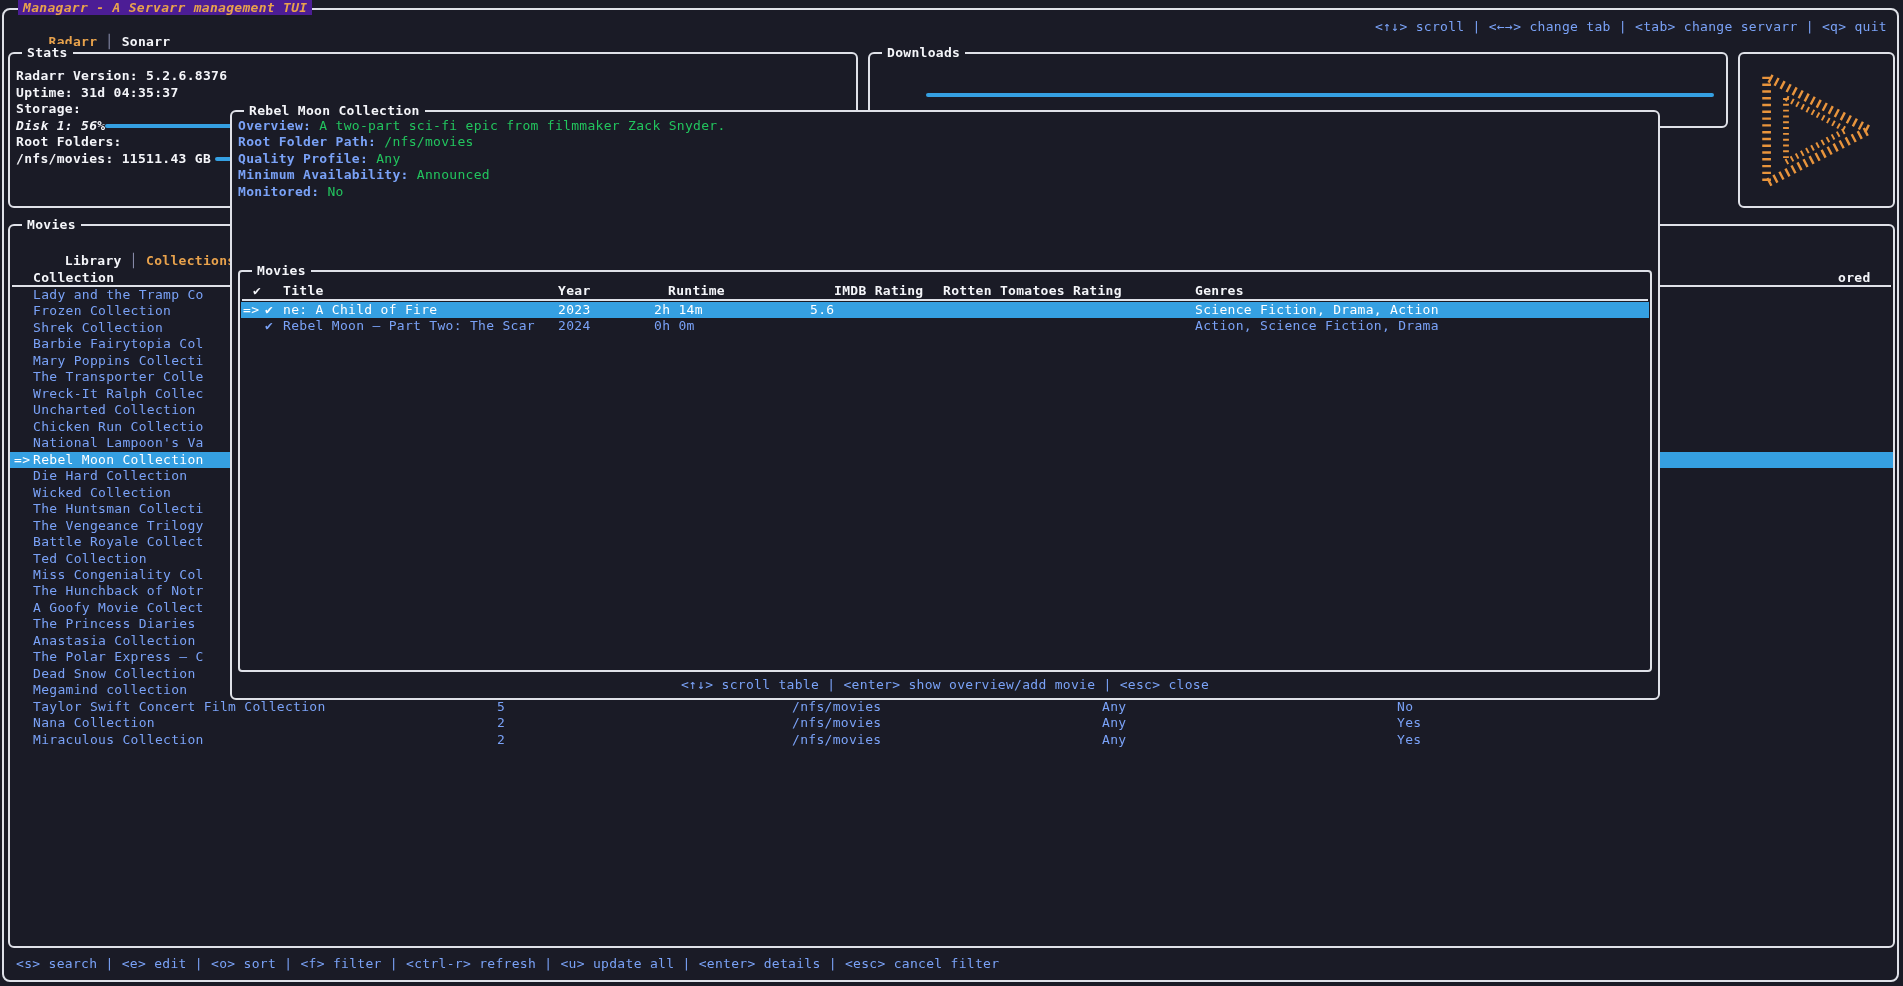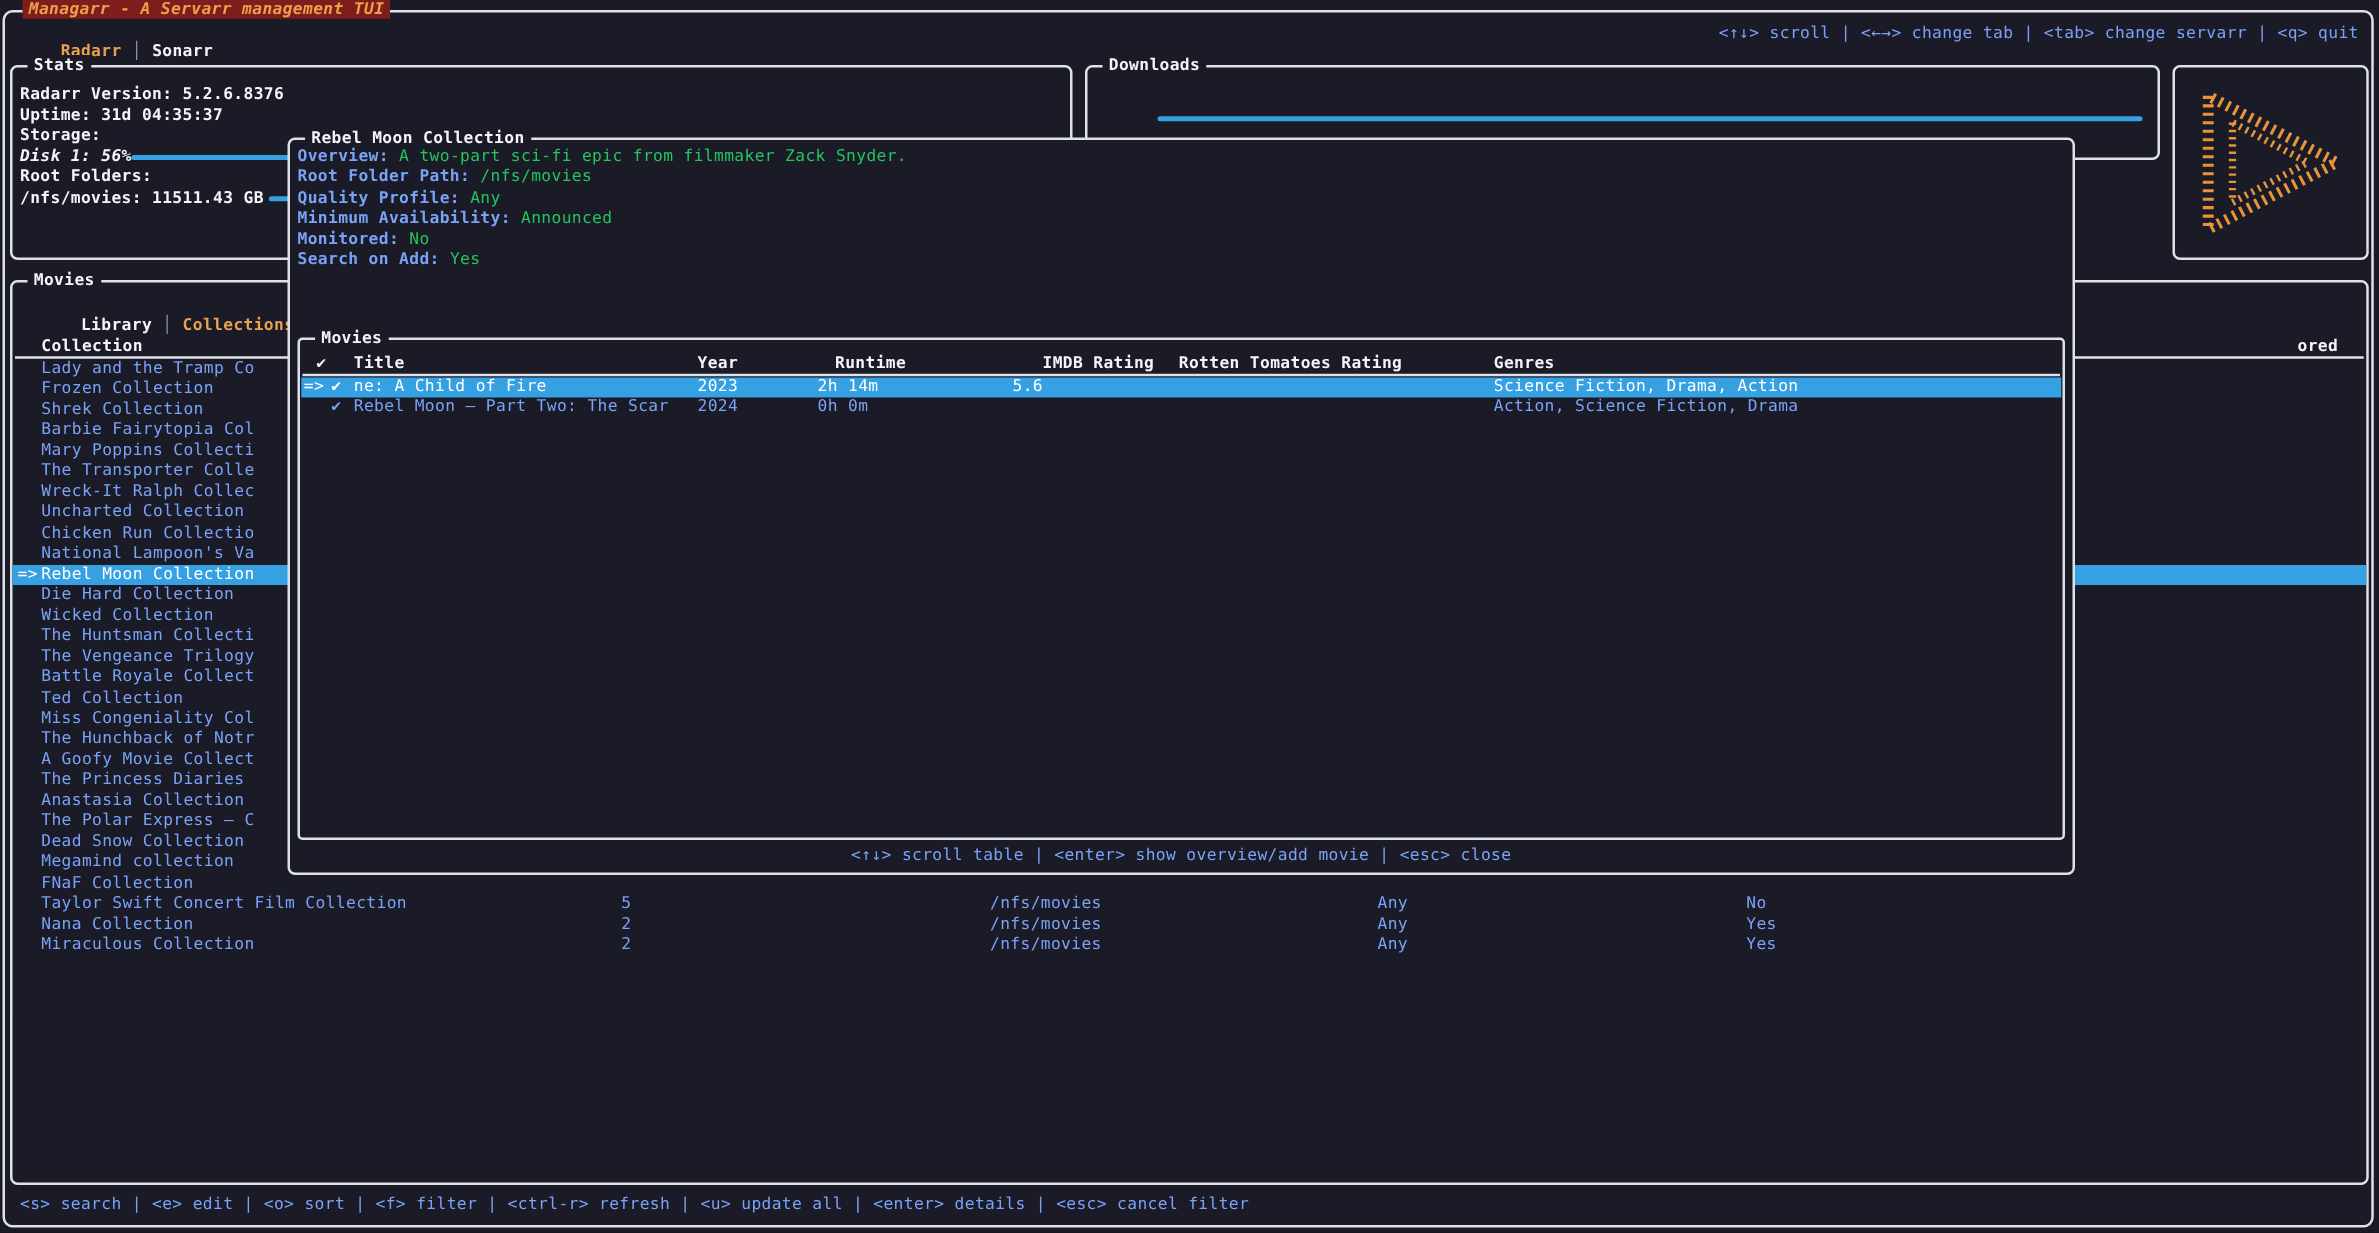--- a/index.html
+++ b/index.html
@@ -19,21 +19,21 @@
   .bluebold { color:#7aa2f7; font-weight:bold; }
   .orange { color:#e8a24c; font-weight:bold; }
   .sep { color:#8a8fae; }
   .line { white-space:pre; position:absolute; }
   .gauge { position:absolute; height:4px; background:#35a0e2; border-radius:2px; }
   .hrule { position:absolute; height:2px; background:#dfe1e8; }
 
   
   .outer { position:absolute; left:2px; top:8px; width:1897px; height:974px;
            border:2px solid #dfe1e8; border-radius:8px; }
-  .app-title { position:absolute; left:18px; top:0px; background:#7f1d1d; padding:0 5px;
+  .app-title { position:absolute; left:18px; top:0px; background:#4c1d95; padding:0 5px;
                color:#e8a24c; font-style:italic; font-weight:bold; white-space:pre; z-index:3; }
 
   
   .crows { position:absolute; left:0px; top:61px; width:1883px; }
   .crow { position:relative; height:16.48px; line-height:16.48px; color:#7aa2f7; white-space:pre; }
   .crow span { position:absolute; top:0; }
   .crow .cname { left:23px; }
   .crow .ccount { left:487px; }
   .crow .cpath { left:782px; }
   .crow .cquality { left:1092px; }
@@ -137,39 +137,37 @@
       <div class="crow"><span class="cname">Battle Royale Collect</span></div>
       <div class="crow"><span class="cname">Ted Collection</span></div>
       <div class="crow"><span class="cname">Miss Congeniality Col</span></div>
       <div class="crow"><span class="cname">The Hunchback of Notr</span></div>
       <div class="crow"><span class="cname">A Goofy Movie Collect</span></div>
       <div class="crow"><span class="cname">The Princess Diaries</span></div>
       <div class="crow"><span class="cname">Anastasia Collection</span></div>
       <div class="crow"><span class="cname">The Polar Express – C</span></div>
       <div class="crow"><span class="cname">Dead Snow Collection</span></div>
       <div class="crow"><span class="cname">Megamind collection</span></div>
-      <div class="crow"><span class="cname">FNaF Collection</span></div>
       <div class="crow"><span class="cname">Taylor Swift Concert Film Collection</span><span class="ccount">5</span><span class="cpath">/nfs/movies</span><span class="cquality">Any</span><span class="cmon">No</span></div>
       <div class="crow"><span class="cname">Nana Collection</span><span class="ccount">2</span><span class="cpath">/nfs/movies</span><span class="cquality">Any</span><span class="cmon">Yes</span></div>
       <div class="crow"><span class="cname">Miraculous Collection</span><span class="ccount">2</span><span class="cpath">/nfs/movies</span><span class="cquality">Any</span><span class="cmon">Yes</span></div>
     </div>
   </div>
 
   <div class="abs blue" style="left:16px; top:956px; white-space:pre;">&lt;s&gt; search | &lt;e&gt; edit | &lt;o&gt; sort | &lt;f&gt; filter | &lt;ctrl-r&gt; refresh | &lt;u&gt; update all | &lt;enter&gt; details | &lt;esc&gt; cancel filter</div>
 
   <div class="panel modal" style="left:230px; top:110px; width:1430px; height:590px;">
     <div class="ptitle">Rebel Moon Collection</div>
 
     <div class="abs" style="left:6px; top:6px;">
       <div style="height:16.45px; line-height:16.45px; white-space:pre;"><span class="bluebold">Overview:</span><span> </span><span class="val">A two-part sci-fi epic from filmmaker Zack Snyder.</span></div>
       <div style="height:16.45px; line-height:16.45px; white-space:pre;"><span class="bluebold">Root Folder Path:</span><span> </span><span class="val">/nfs/movies</span></div>
       <div style="height:16.45px; line-height:16.45px; white-space:pre;"><span class="bluebold">Quality Profile:</span><span> </span><span class="val">Any</span></div>
       <div style="height:16.45px; line-height:16.45px; white-space:pre;"><span class="bluebold">Minimum Availability:</span><span> </span><span class="val">Announced</span></div>
       <div style="height:16.45px; line-height:16.45px; white-space:pre;"><span class="bluebold">Monitored:</span><span> </span><span class="val">No</span></div>
-      <div style="height:16.45px; line-height:16.45px; white-space:pre;"><span class="bluebold">Search on Add:</span><span> </span><span class="val">Yes</span></div>
     </div>
 
     <div class="panel" style="left:6px; top:158px; width:1414px; height:402px; border-radius:4px;">
       <div class="ptitle">Movies</div>
       <div class="mhead" style="margin-top:11px;">
         <span class="h-check">✔</span>
         <span class="h-title">Title</span>
         <span class="h-year">Year</span>
         <span class="h-runtime">Runtime</span>
         <span class="h-imdb">IMDB Rating</span>

